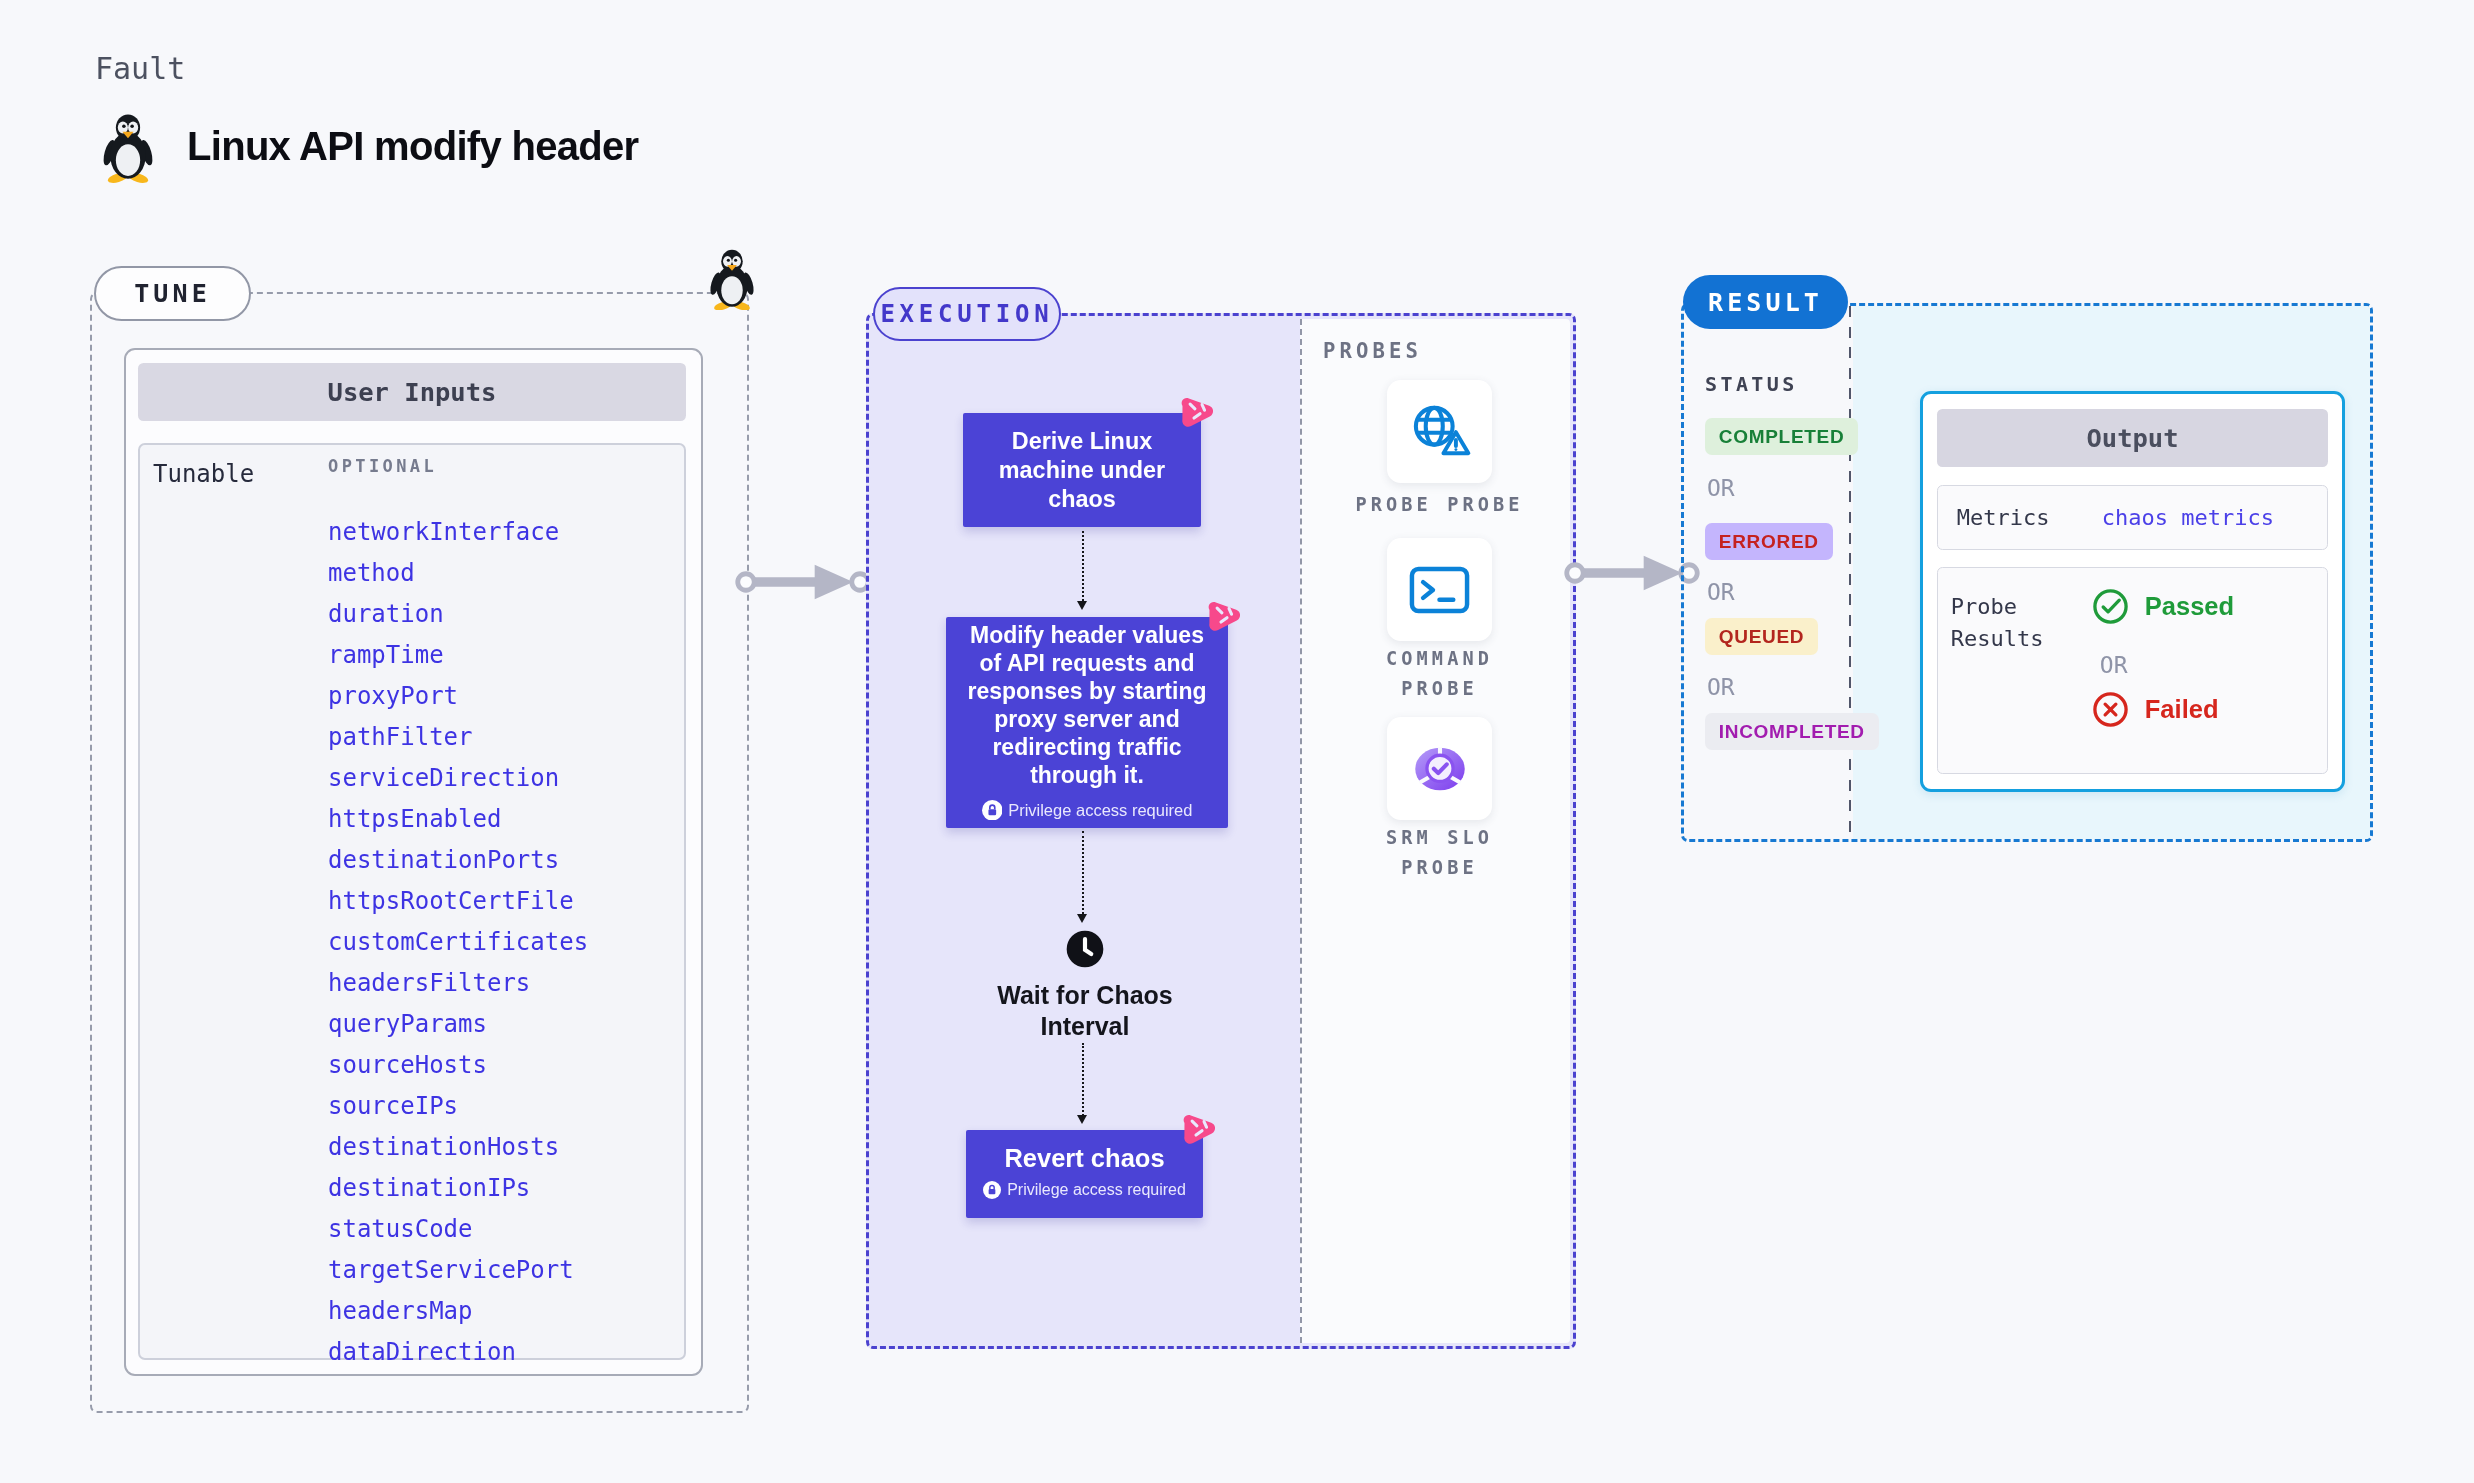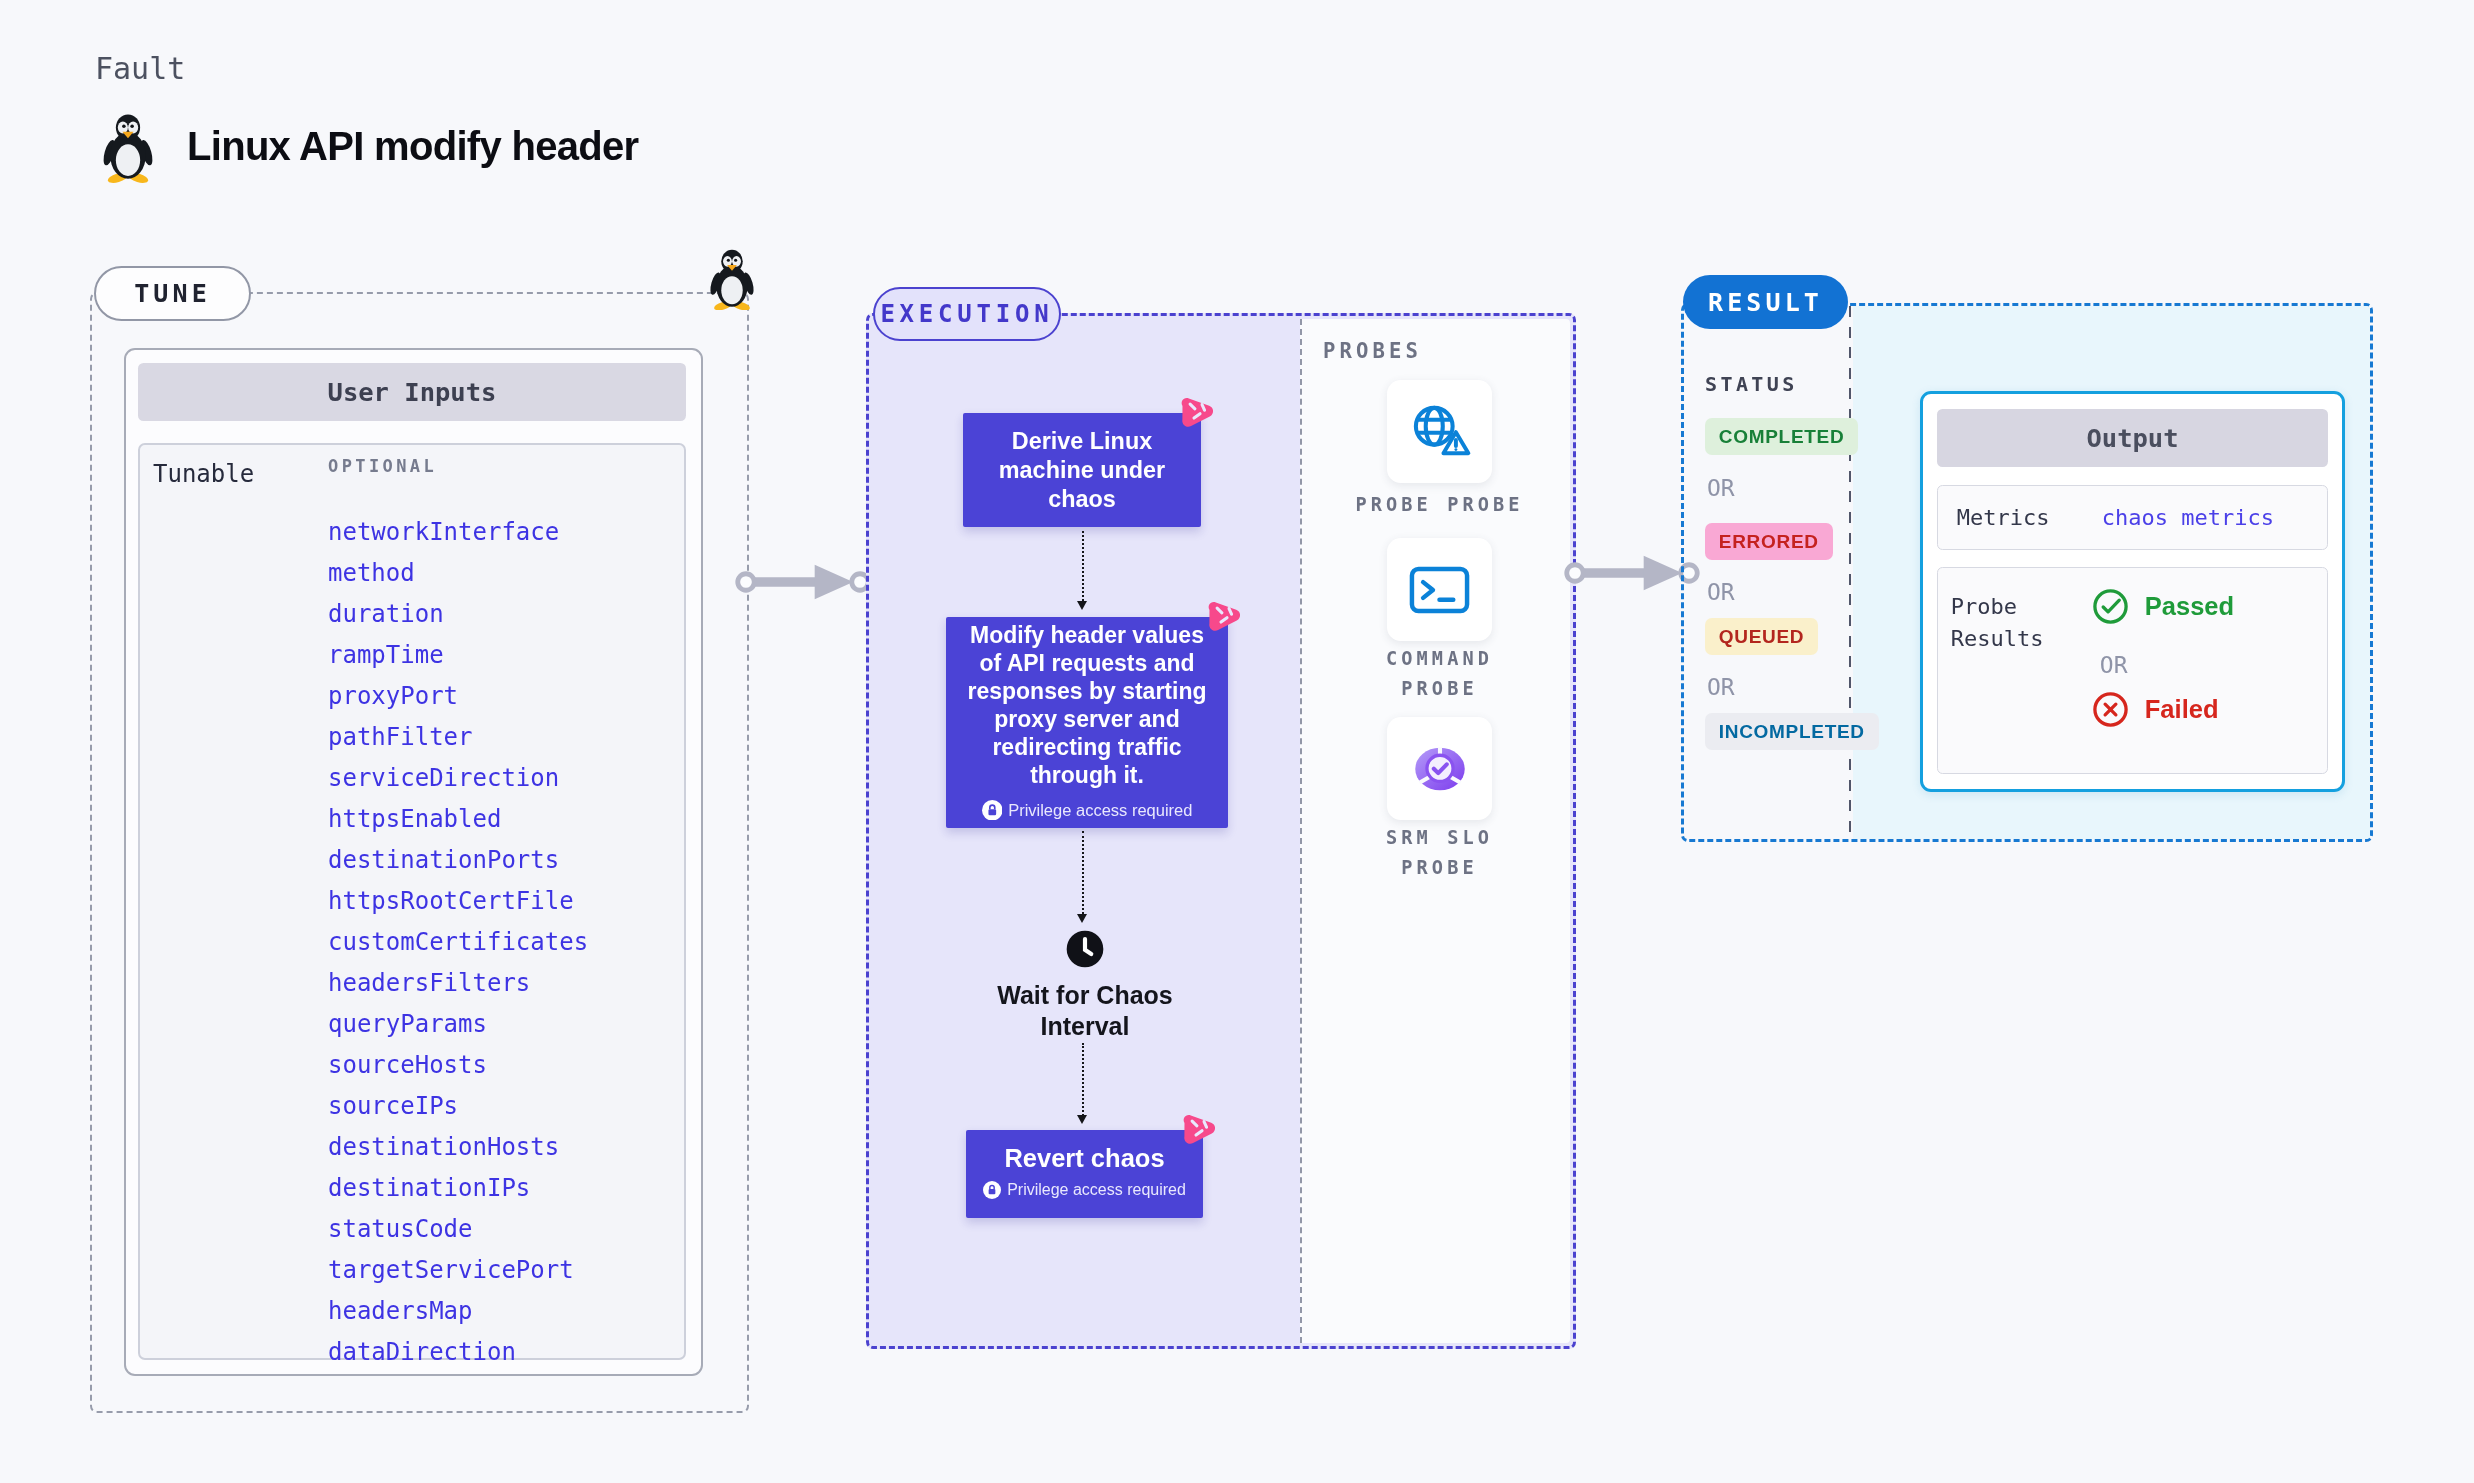--- a/index.html
+++ b/index.html
@@ -87,23 +87,23 @@
   .result-box{position:absolute;left:1681px;top:303px;width:692px;height:539px;
               border:3.4px dashed #1779d2;border-radius:6.9px;box-sizing:border-box;overflow:hidden;}
   .result-right-bg{position:absolute;left:169px;top:0;right:0;bottom:0;background:#e8f6fc;}
   .status-divider{position:absolute;left:1849px;top:306px;height:533px;width:2.1px;
                   background-image:repeating-linear-gradient(to bottom,#51566a 0 11px,transparent 11px 20.6px);}
   .status-header{position:absolute;left:1705px;top:372px;font-family:"DejaVu Sans Mono",monospace;
                  font-size:20px;font-weight:700;letter-spacing:3.4px;color:#3f4354;}
   .badge{position:absolute;left:1705px;padding:7.6px 13.8px;border-radius:6.9px;
          font-size:19px;font-weight:800;letter-spacing:0.7px;}
   .badge-completed{top:418px;background:#def0dc;color:#188038;}
-  .badge-errored{top:523px;background:#f9a8d4;color:#c5221f;}
+  .badge-errored{top:523px;background:#c4b5fd;color:#c5221f;}
   .badge-queued{top:618px;background:#faf0cb;color:#b3261e;}
-  .badge-incompleted{top:713px;background:#ebecf1;color:#0369a1;}
+  .badge-incompleted{top:713px;background:#ebecf1;color:#a21caf;}
   .or-label{font-family:"DejaVu Sans Mono",monospace;font-size:23px;color:#8f94a8;}
   .or-1{position:absolute;left:1707px;top:475px;}
   .or-2{position:absolute;left:1707px;top:579px;}
   .or-3{position:absolute;left:1707px;top:674px;}
 
   .output-card{position:absolute;left:1920px;top:391px;width:425px;height:401px;background:#ffffff;
                border:3.4px solid #14a0df;border-radius:11px;box-sizing:border-box;
                box-shadow:0 2.8px 9.6px rgba(20,120,180,.12);}
   .out-header{position:absolute;left:13.8px;top:15px;right:13.8px;height:58px;background:#d7d6e1;
               border-radius:5.5px;display:flex;align-items:center;justify-content:center;

